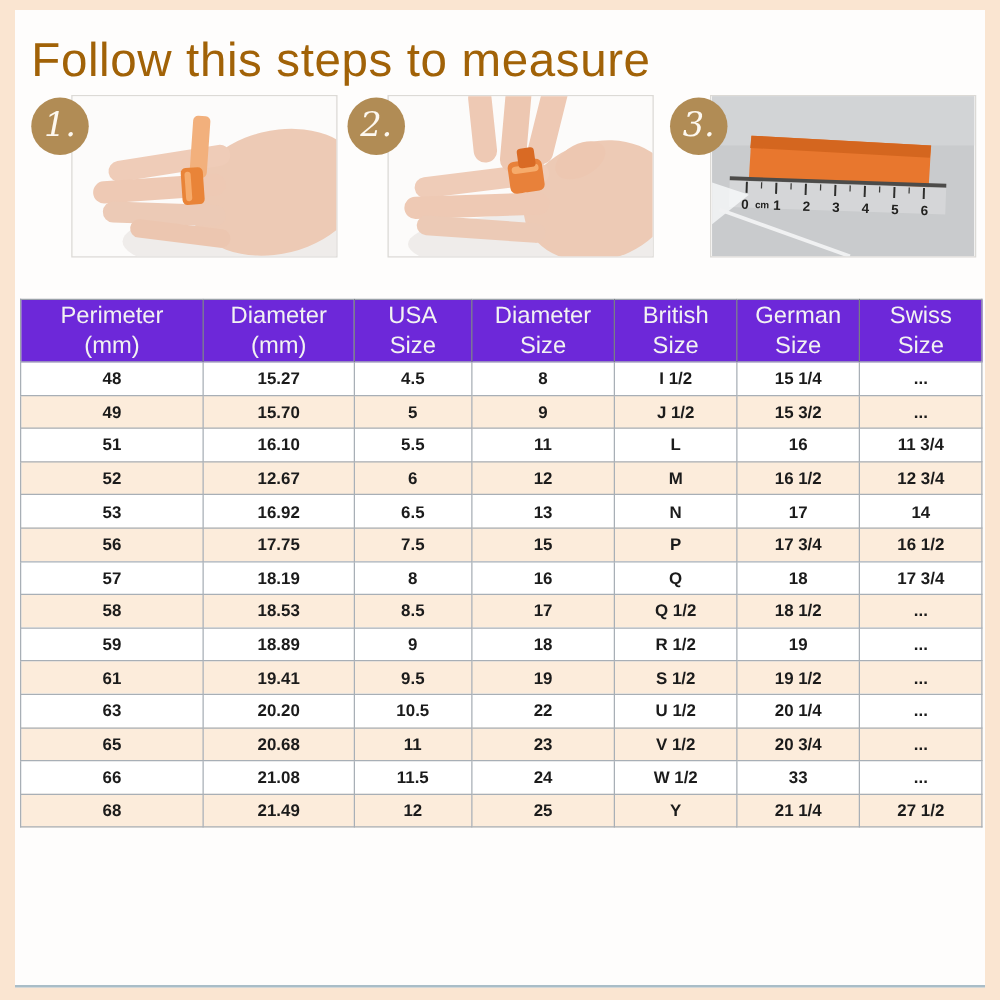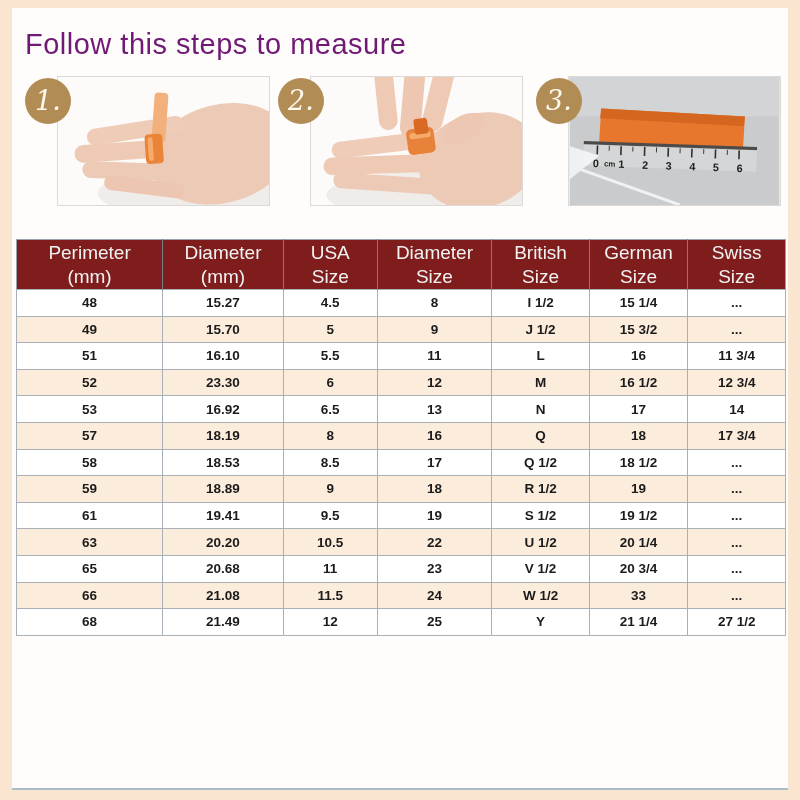--- a/index.html
+++ b/index.html
@@ -10,22 +10,22 @@
     position:relative;
     overflow:hidden;
   }
   .panel {
     position:absolute; left:12px; top:8px; width:776px; height:782px;
     background:#fefdfc;
     border-bottom:2px solid #a9bdc7;
   }
   .page-title {
     position:absolute; left:13px; top:20px;
-    font-size:29px; font-weight:400; letter-spacing:0.5px;
-    color:#701a75;
+    font-size:38px; font-weight:400; letter-spacing:0.5px;
+    color:#a16207;
   }
   .steps-row { position:absolute; left:0; top:0; width:776px; height:230px; }
   .step {
     position:absolute; top:68px; width:213px; height:130px;
   }
   .step-1 { left:45px; }
   .step-2 { left:298px; }
   .step-3 { left:556px; }
   .step-image {
     position:absolute; left:0; top:0; width:213px; height:130px;
@@ -37,21 +37,21 @@
     border-radius:50%; background:#b18c55;
     color:#fdf8ef; font-family:"DejaVu Serif", serif; font-style:italic;
     font-size:27px; line-height:46px; text-align:center; z-index:2;
   }
   .size-table-wrap { position:absolute; left:4px; top:231px; width:770px; }
   table.size-table {
     width:770px; border-collapse:collapse; table-layout:fixed;
     border:1px solid #9aa1a8;
   }
   table.size-table th {
-    background:#7f1d1d; color:#f2f2f2;
+    background:#6d28d9; color:#f2f2f2;
     font-size:19px; font-weight:400; line-height:1.22;
     height:50px; vertical-align:middle; text-align:center;
     border-left:1px solid #787e85;
   }
   table.size-table th:first-child { border-left:none; }
   table.size-table td {
     height:26.6px; padding:0; text-align:center; vertical-align:middle;
     font-size:13.5px; font-weight:bold; color:#1b1b1b;
     border:1px solid #a8afb6;
   }
@@ -215,37 +215,46 @@
             <td>51</td>
             <td>16.10</td>
             <td>5.5</td>
             <td>11</td>
             <td>L</td>
             <td>16</td>
             <td>11 3/4</td>
           </tr>
           <tr>
             <td>52</td>
-            <td>23.30</td>
+            <td>12.67</td>
             <td>6</td>
             <td>12</td>
             <td>M</td>
             <td>16 1/2</td>
             <td>12 3/4</td>
           </tr>
           <tr>
             <td>53</td>
             <td>16.92</td>
             <td>6.5</td>
             <td>13</td>
             <td>N</td>
             <td>17</td>
             <td>14</td>
           </tr>
           <tr>
+            <td>56</td>
+            <td>17.75</td>
+            <td>7.5</td>
+            <td>15</td>
+            <td>P</td>
+            <td>17 3/4</td>
+            <td>16 1/2</td>
+          </tr>
+          <tr>
             <td>57</td>
             <td>18.19</td>
             <td>8</td>
             <td>16</td>
             <td>Q</td>
             <td>18</td>
             <td>17 3/4</td>
           </tr>
           <tr>
             <td>58</td>

